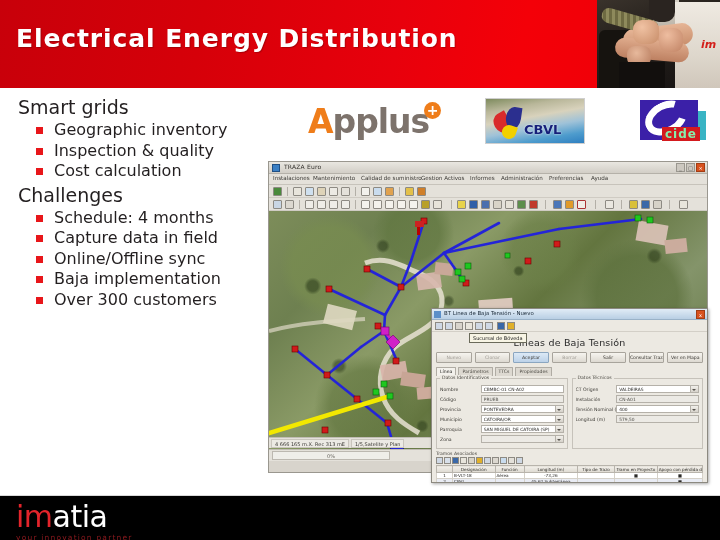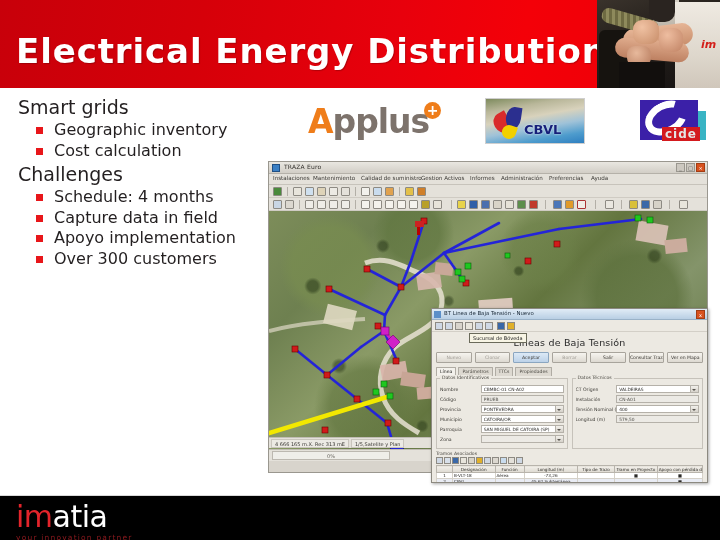--- a/index.html
+++ b/index.html
@@ -11,24 +11,24 @@
   }
   #slide { position: relative; width: 720px; height: 540px; background:#fff; }
 
   
   #header {
     position: absolute; left: 0; top: 0; width: 720px; height: 88px;
     background: linear-gradient(100deg, #c8000a 0%, #d60009 28%, #e8000c 55%, #f40008 72%, #ec0008 100%);
     overflow: hidden;
   }
   #header-title {
-    position: absolute; left: 16px; top: 31px;
+    position: absolute; left: 16px; top: 24px;
     color: #ffffff;
     font-family: "DejaVu Sans", sans-serif;
-    font-size: 34px; font-weight: bold;
+    font-size: 25px; font-weight: bold;
     letter-spacing: 0.9px;
     text-shadow: 1px 1px 1px rgba(0,0,0,0.22);
     white-space: nowrap;
   }
   
   #header-photo {
     position: absolute; left: 597px; top: 0; width: 123px; height: 90px;
     overflow: hidden;
     background: #2b2621;
   }
@@ -125,21 +125,21 @@
   #logo-cide .box-teal {
     position:absolute; left:52px; top:13px; width:22px; height:29px; background:#39b4c4;
   }
   #logo-cide .swoosh {
     position:absolute; left:12px; top:4px; width:44px; height:32px;
     border: 7px solid #fff; border-radius: 50%;
     border-right-color: transparent; border-top-color: #fff;
     transform: rotate(-28deg);
   }
   #logo-cide .cide-text {
-    position:absolute; left:30px; top:29px; color:#e5e5e5; background:#d41a1e;
+    position:absolute; left:30px; top:29px; color:#86efac; background:#d41a1e;
     font-size:12px; font-weight:bold; padding:0 3px; letter-spacing:1px;
     font-family:"DejaVu Sans", sans-serif;
   }
 
   
   #gis-window {
     position: absolute; left: 268px; top: 161px; width: 440px; height: 312px;
     background: #d8d4cc; border: 1px solid #9a978f;
     font-family: "DejaVu Sans", sans-serif;
     overflow: hidden;
@@ -375,31 +375,33 @@
       <div class="ph ph-dark-leg"></div>
       <div class="ph ph-redlogo">im</div>
     </div>
   </div>
 
   <div id="content-left">
 
     <div class="heading">Smart grids</div>
     <ul class="bullets">
       <li>Geographic inventory</li>
+      <li>Inspection &amp; quality</li>
       <li>Cost calculation</li>
     </ul>
 
     <div class="heading">Challenges</div>
     <ul class="bullets">
       <li>Schedule: 4 months</li>
       <li>Capture data in field</li>
+      <li>Online/Offline sync</li>
     </ul>
 
     <ul class="bullets">
-      <li>Apoyo implementation</li>
+      <li>Baja implementation</li>
       <li>Over 300 customers</li>
     </ul>
   </div>
 
   <div id="logo-row">
 
     <div id="logo-applus">
       <div class="word"><span class="a">A</span><span>pplus</span></div>
       <div class="plusbadge">+</div>
     </div>

